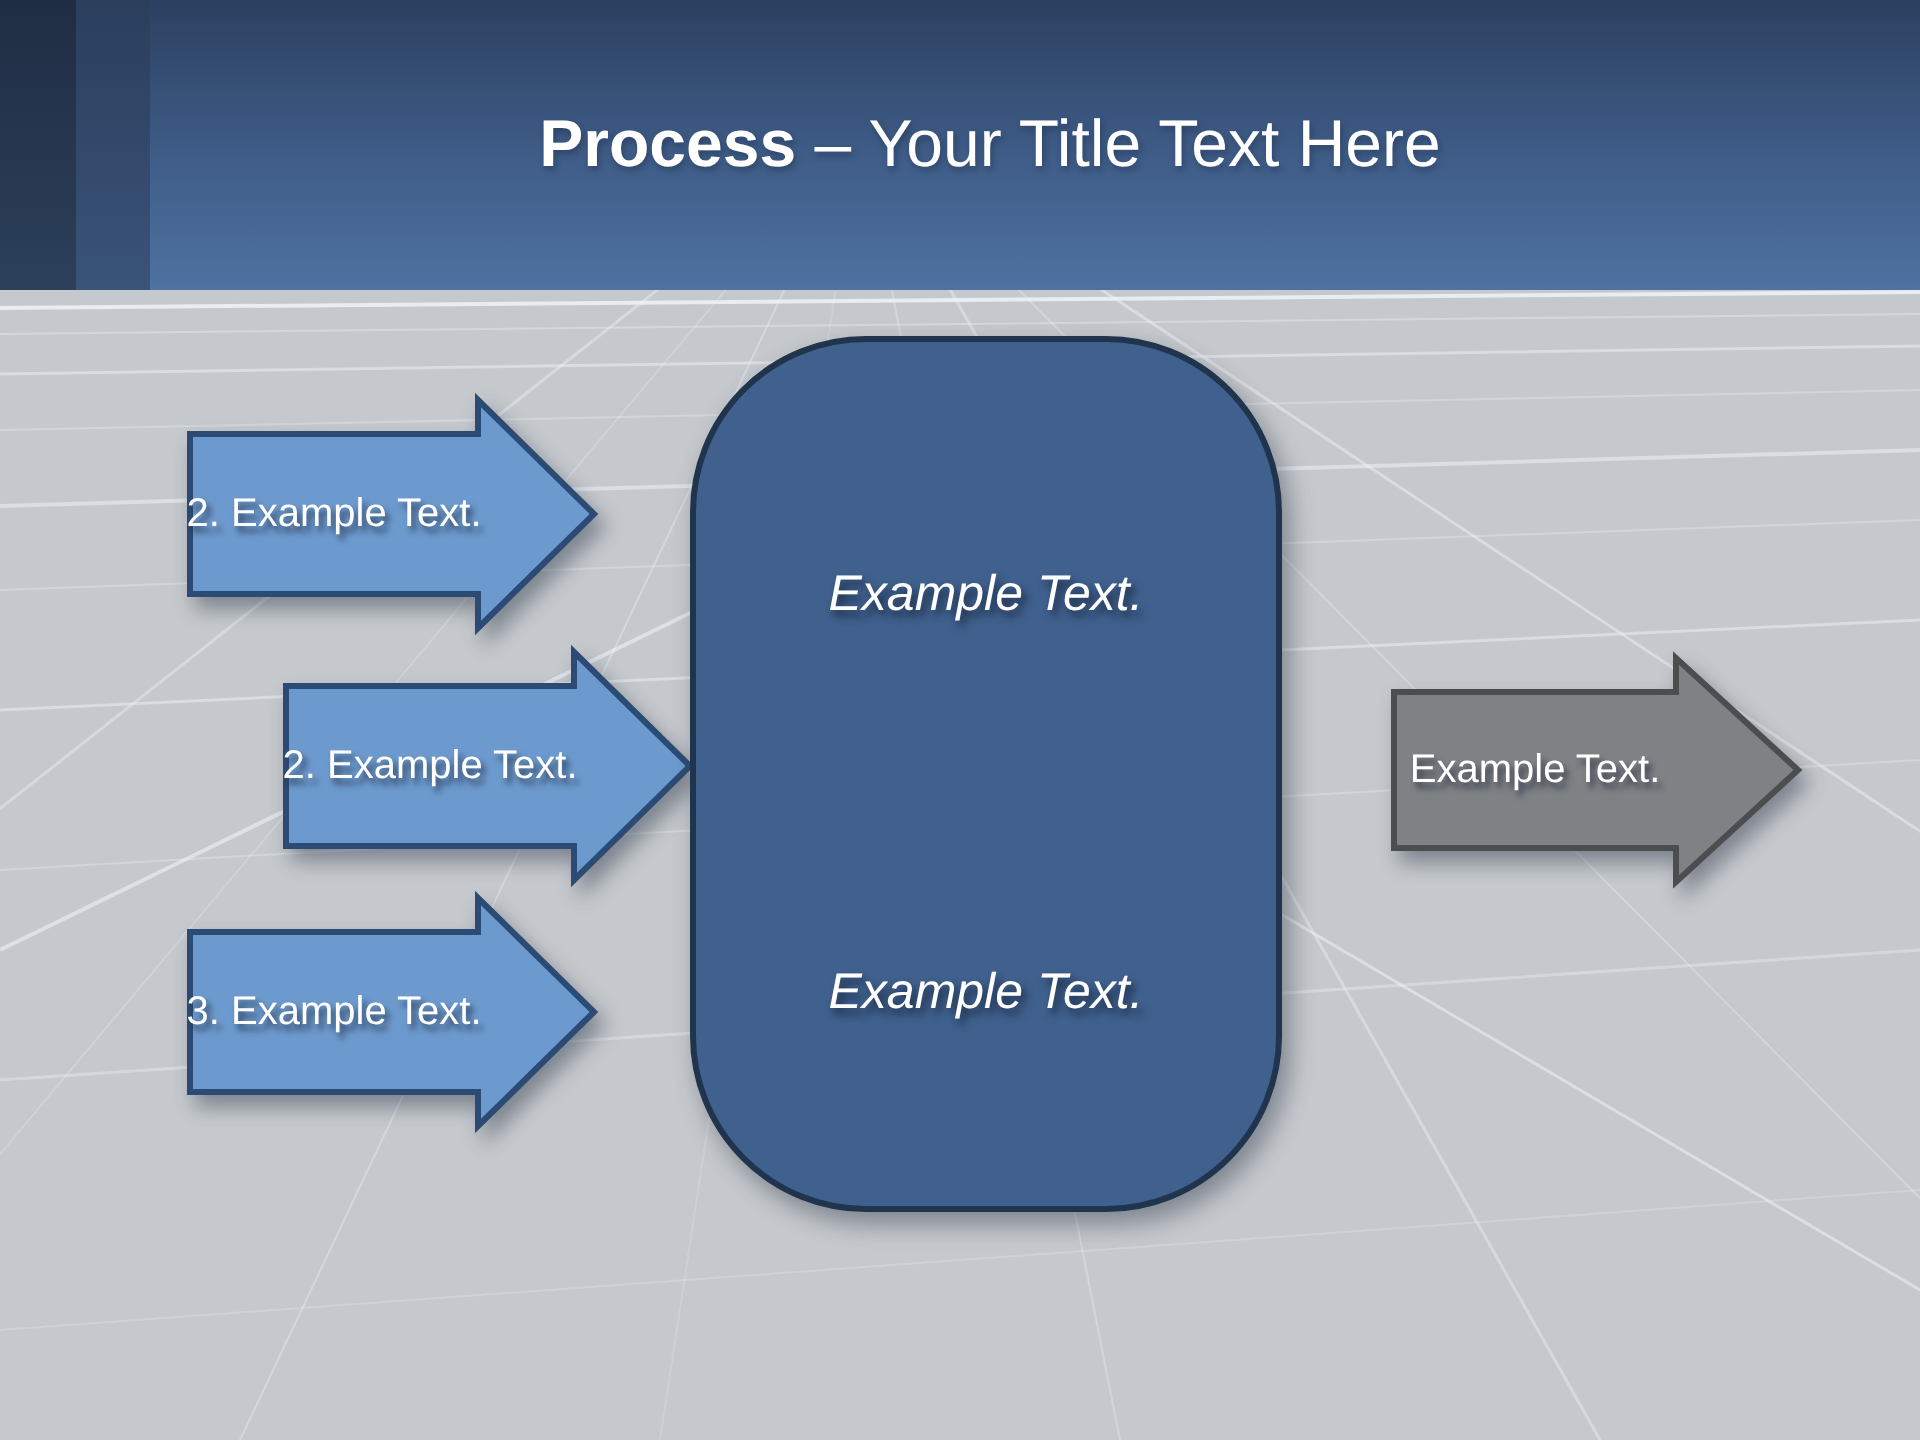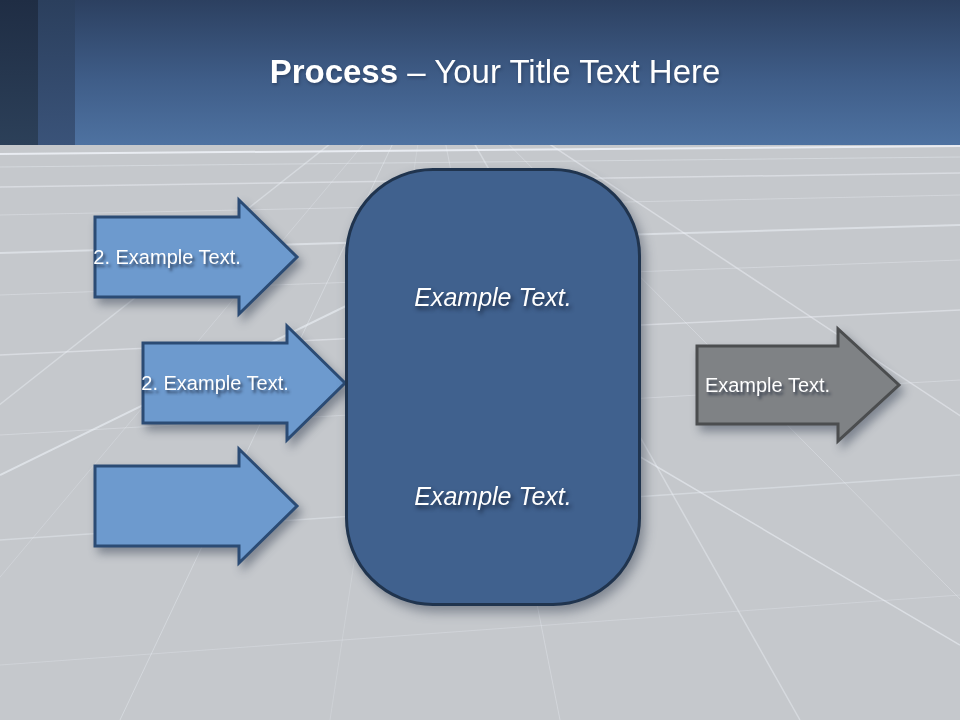--- a/index.html
+++ b/index.html
@@ -103,20 +103,21 @@
     <svg width="202" height="114" viewBox="0 0 202 114">
       <polygon class="step-poly" points="0,17 144,17 144,0 202,57 144,114 144,97 0,97"></polygon>
     </svg>
     <span class="arrow-label step-label">2. Example Text.</span>
   </div>
 
   <div class="arrow" style="left:95px;top:449px;">
     <svg width="202" height="114" viewBox="0 0 202 114">
       <polygon class="step-poly" points="0,17 144,17 144,0 202,57 144,114 144,97 0,97"></polygon>
     </svg>
+    <span class="arrow-label step-label">3. Example Text.</span>
   </div>
 
   <div class="panel">
     <div class="panel-block">
       <div>Example Text.</div>
     </div>
     <div class="panel-block">
       <div>Example Text.</div>
       
       

